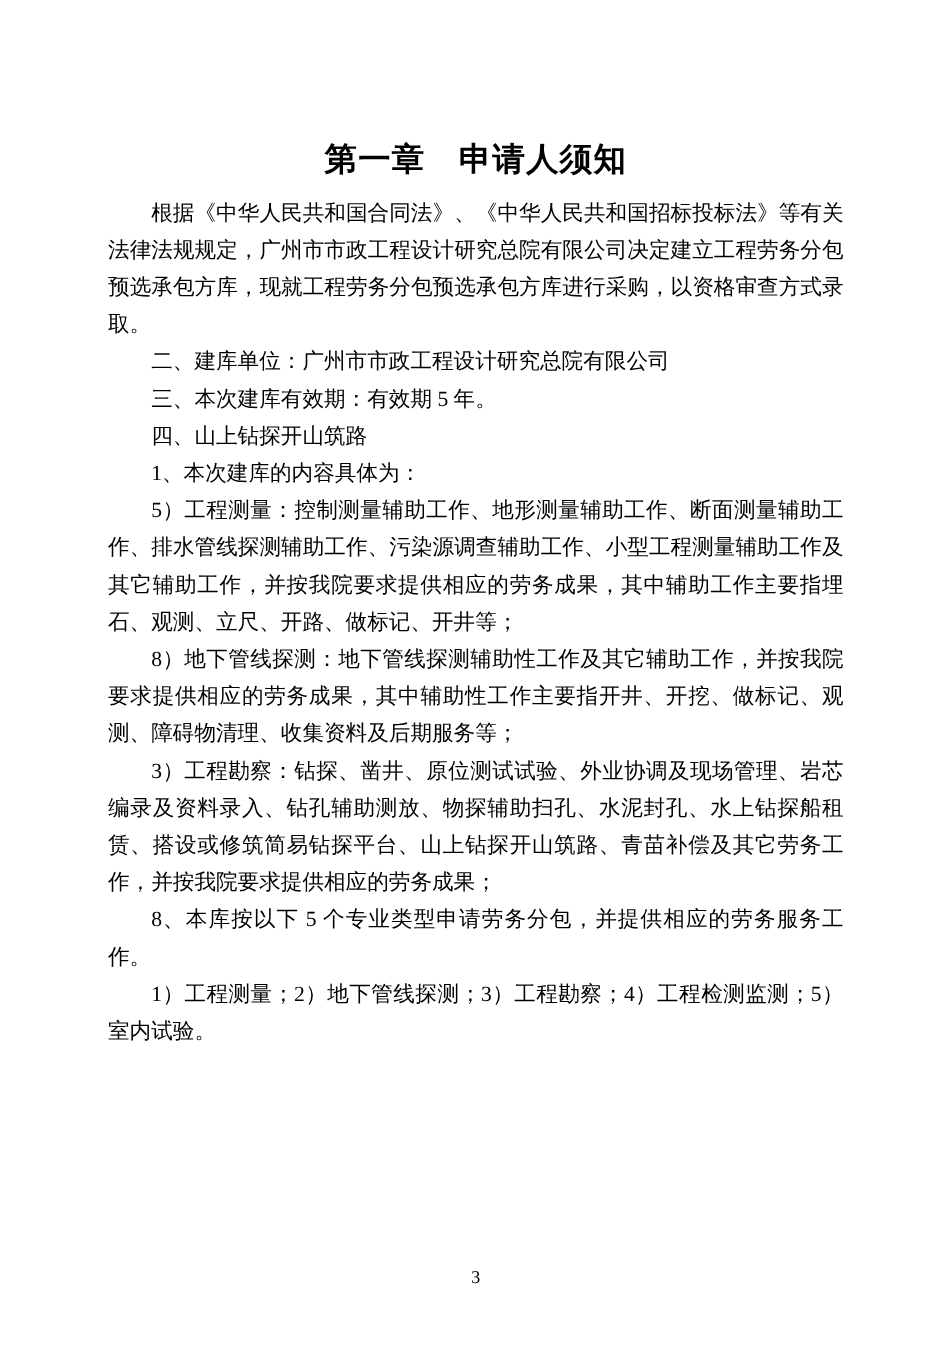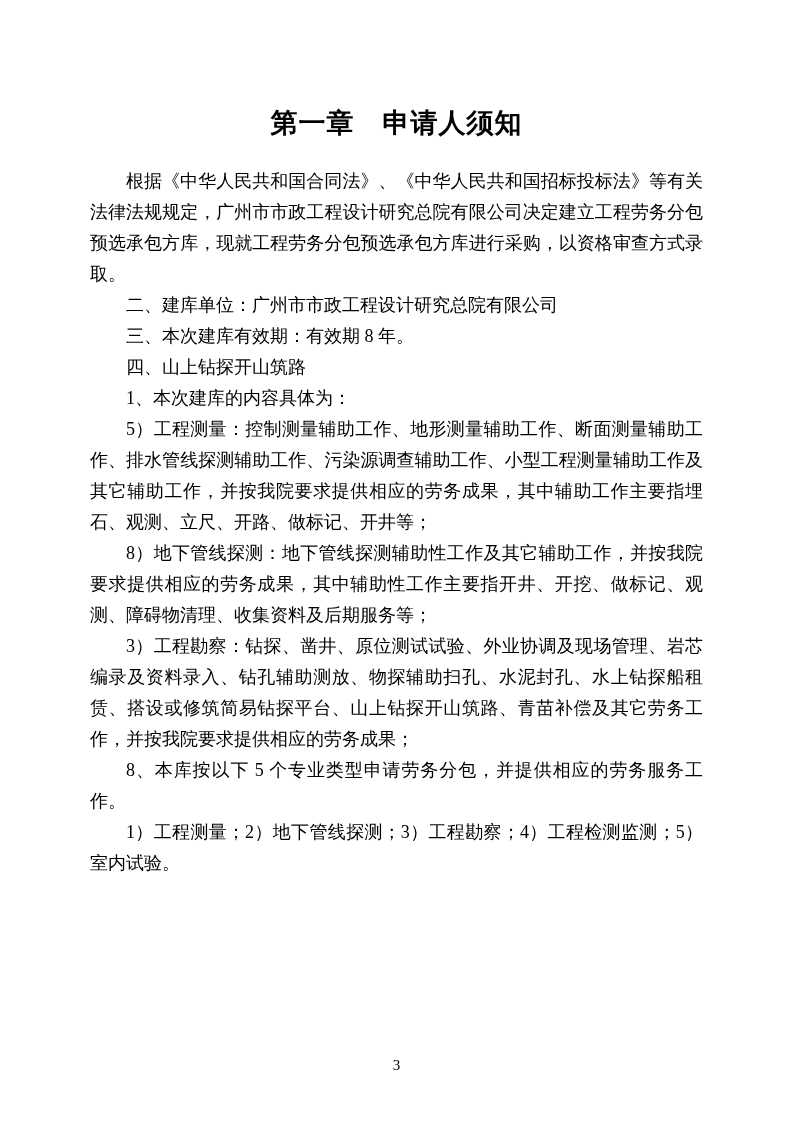--- a/index.html
+++ b/index.html
@@ -7,36 +7,36 @@
     padding: 0;
     background: #ffffff;
   }
   .page {
     position: relative;
     width: 793px;
     height: 1122px;
     margin: 0 auto;
     background: #ffffff;
     box-sizing: border-box;
-    padding: 0 90px;
+    padding: 10px 90px;
     overflow: hidden;
     color: #000000;
     font-family: "Liberation Serif", "DejaVu Serif", serif;
   }
   .title {
     margin: 108px 0 0 0;
     text-align: center;
     font-family: "Liberation Sans", "DejaVu Sans", sans-serif;
     font-weight: bold;
     font-size: 27px;
     line-height: 30px;
     letter-spacing: 1px;
   }
   .content {
-    margin-top: 28px;
+    margin-top: 14px;
   }
   .para {
     margin: 0;
     font-size: 18px;
     line-height: 31px;
     text-align: justify;
     text-indent: 2em;
   }
   .page-number {
     position: absolute;
@@ -50,21 +50,21 @@
   }
 </style>
 </head>
 <body>
 
 <div class="page">
   <h1 class="title">第一章　申请人须知</h1>
   <div class="content">
     <p class="para">根据《中华人民共和国合同法》、《中华人民共和国招标投标法》等有关法律法规规定，广州市市政工程设计研究总院有限公司决定建立工程劳务分包预选承包方库，现就工程劳务分包预选承包方库进行采购，以资格审查方式录取。</p>
     <p class="para">二、建库单位：广州市市政工程设计研究总院有限公司</p>
-    <p class="para">三、本次建库有效期：有效期 8 年。</p>
+    <p class="para">三、本次建库有效期：有效期 5 年。</p>
     <p class="para">四、山上钻探开山筑路</p>
     <p class="para">1、本次建库的内容具体为：</p>
     <p class="para">5）工程测量：控制测量辅助工作、地形测量辅助工作、断面测量辅助工作、排水管线探测辅助工作、污染源调查辅助工作、小型工程测量辅助工作及其它辅助工作，并按我院要求提供相应的劳务成果，其中辅助工作主要指埋石、观测、立尺、开路、做标记、开井等；</p>
     <p class="para">8）地下管线探测：地下管线探测辅助性工作及其它辅助工作，并按我院要求提供相应的劳务成果，其中辅助性工作主要指开井、开挖、做标记、观测、障碍物清理、收集资料及后期服务等；</p>
     <p class="para">3）工程勘察：钻探、凿井、原位测试试验、外业协调及现场管理、岩芯编录及资料录入、钻孔辅助测放、物探辅助扫孔、水泥封孔、水上钻探船租赁、搭设或修筑简易钻探平台、山上钻探开山筑路、青苗补偿及其它劳务工作，并按我院要求提供相应的劳务成果；</p>
     <p class="para">8、本库按以下 5 个专业类型申请劳务分包，并提供相应的劳务服务工作。</p>
     <p class="para">1）工程测量；2）地下管线探测；3）工程勘察；4）工程检测监测；5）室内试验。</p>
   </div>
   <div class="page-number">3</div>
 </div>

